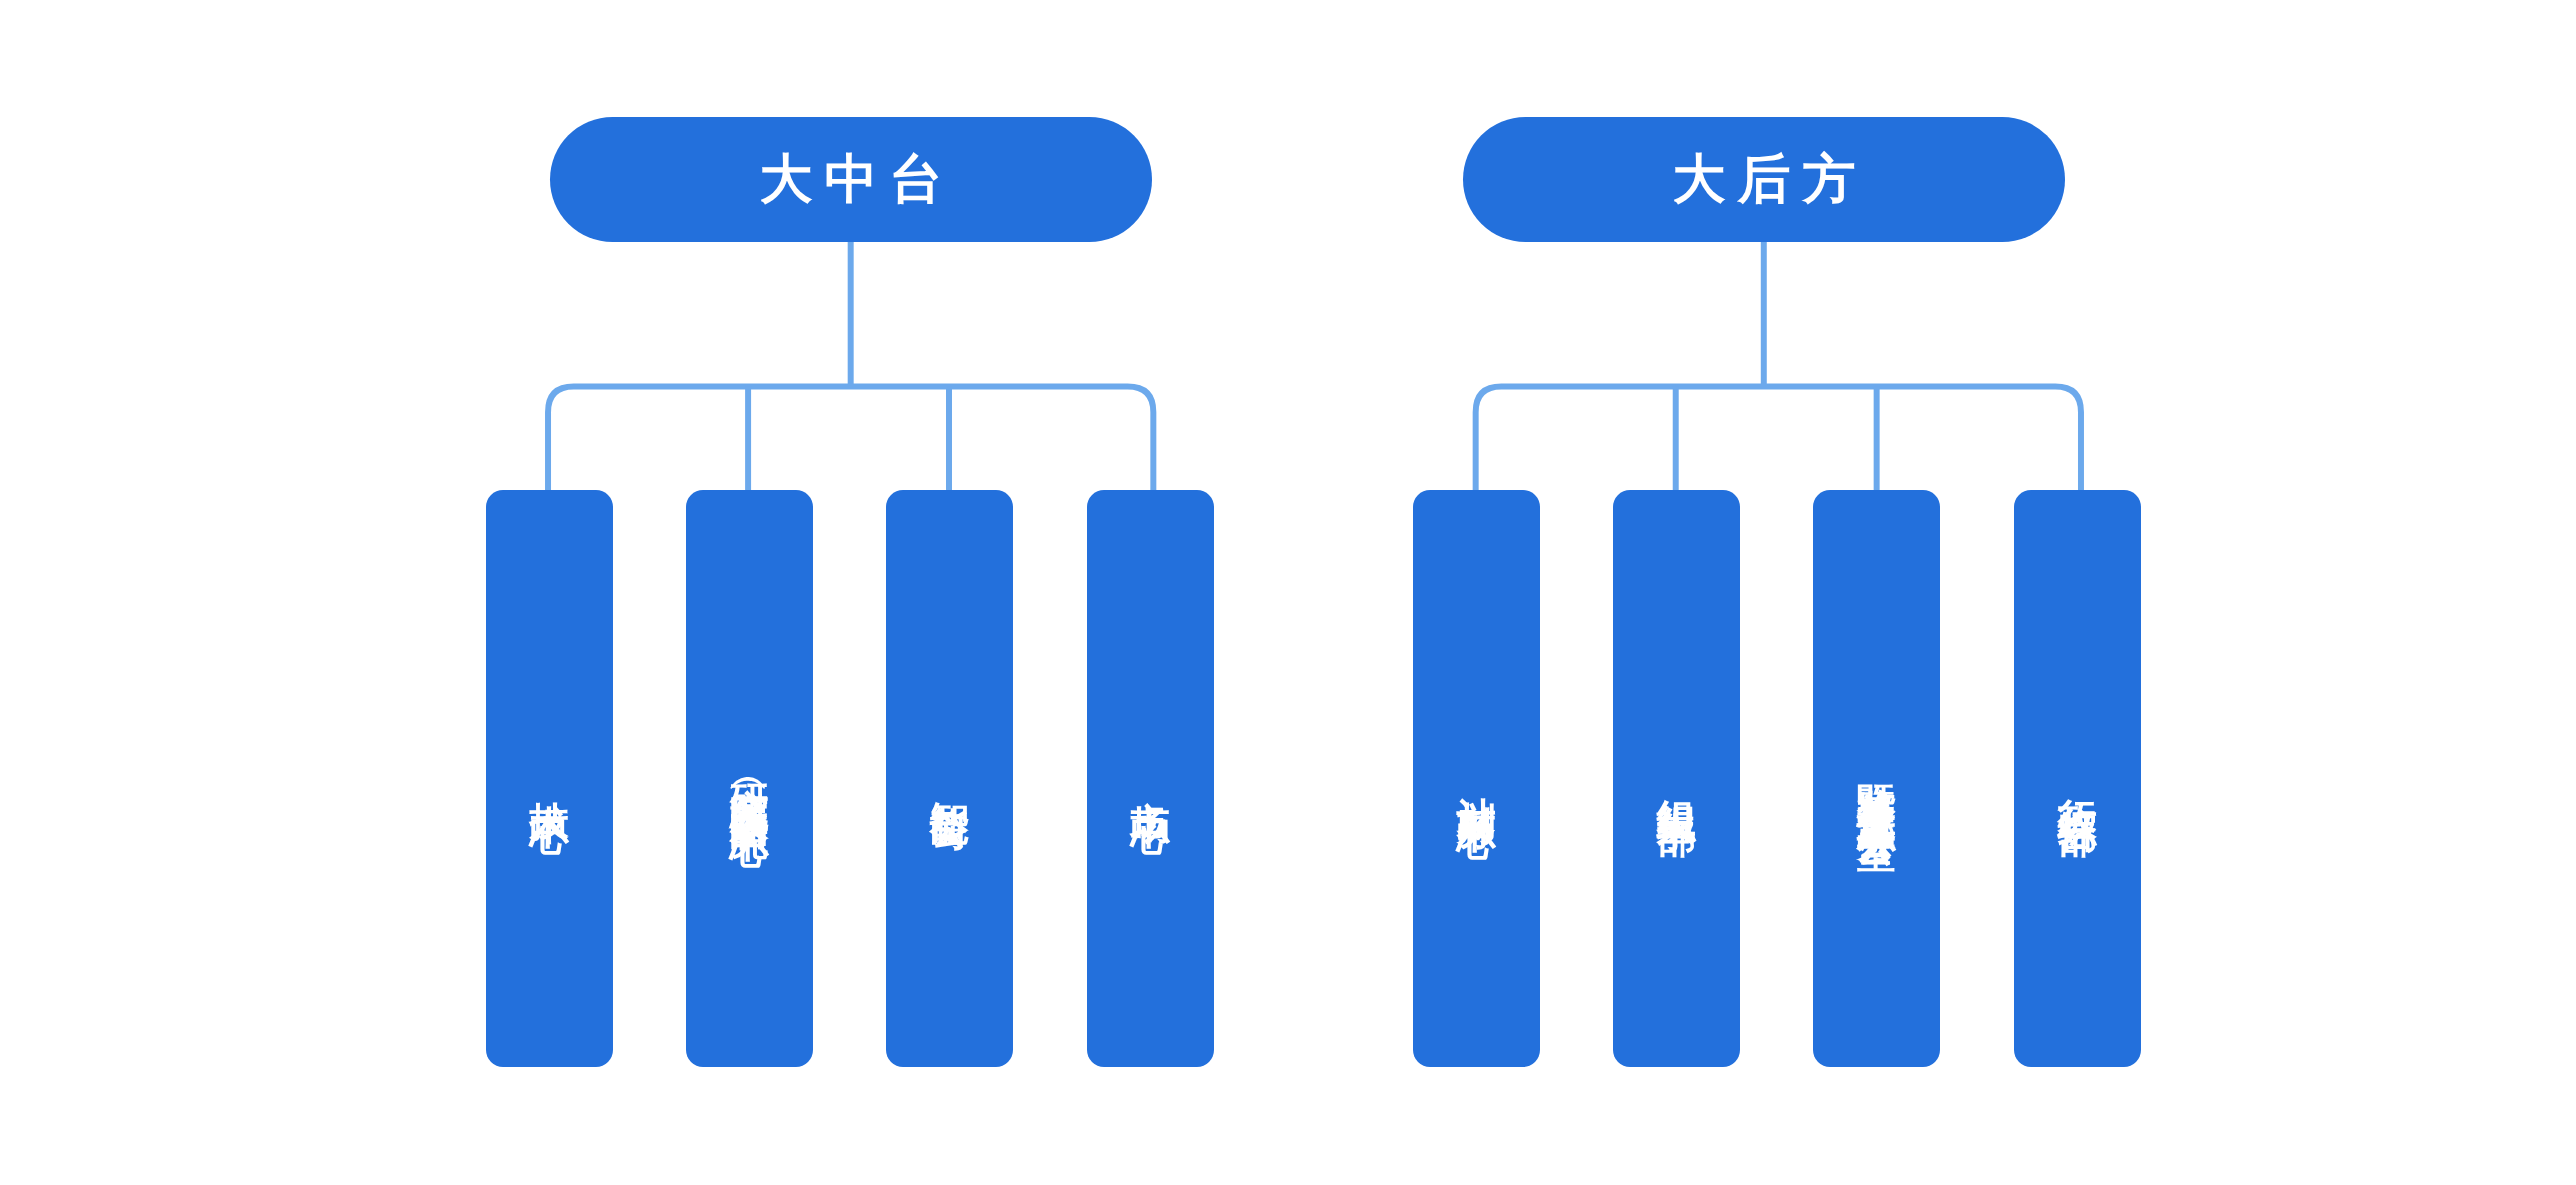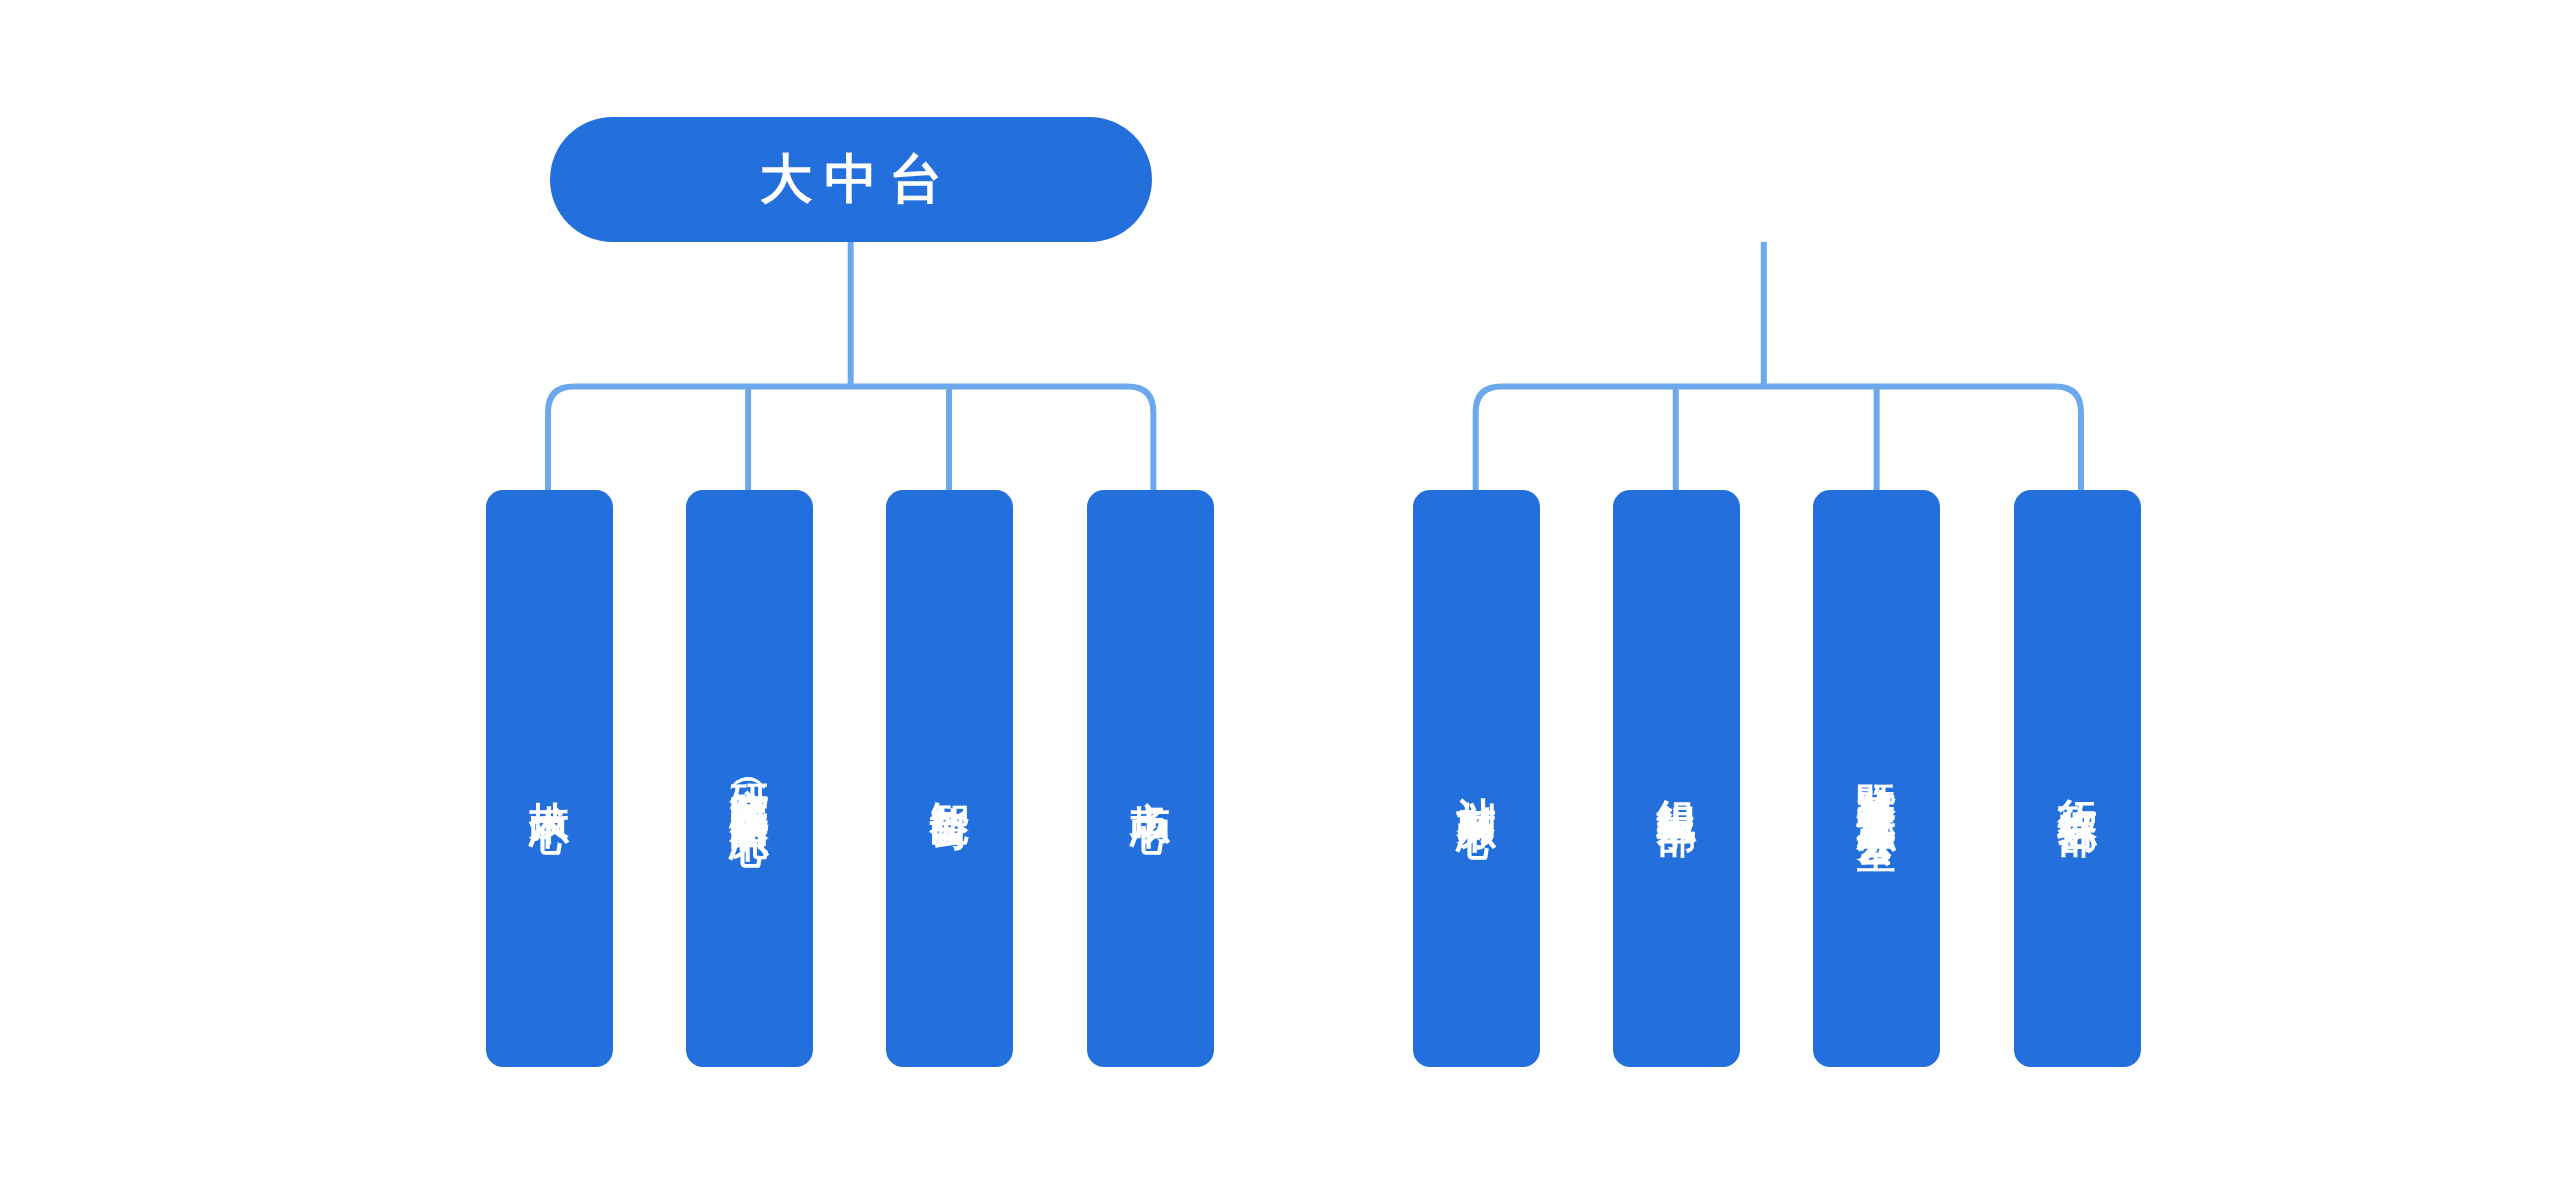--- a/index.html
+++ b/index.html
@@ -90,20 +90,23 @@
   </div>
 
   <div class="card" style="left:886px;top:490px;width:127px;height:577px;">
     <span class="card-label">智能公司</span>
   </div>
 
   <div class="card" style="left:1087px;top:490px;width:127px;height:577px;">
     <span class="card-label">市场中心</span>
   </div>
 
+  <div class="pill" style="left:1463px;top:117px;width:602px;height:125px;">
+    <span>大后方</span>
+  </div>
 
   <div class="card" style="left:1413px;top:490px;width:127px;height:577px;">
     <span class="card-label">计划财务中心</span>
   </div>
 
   <div class="card" style="left:1613px;top:490px;width:127px;height:577px;">
     <span class="card-label">组织人事部</span>
   </div>
 
   <div class="card" style="left:1813px;top:490px;width:127px;height:577px;">

